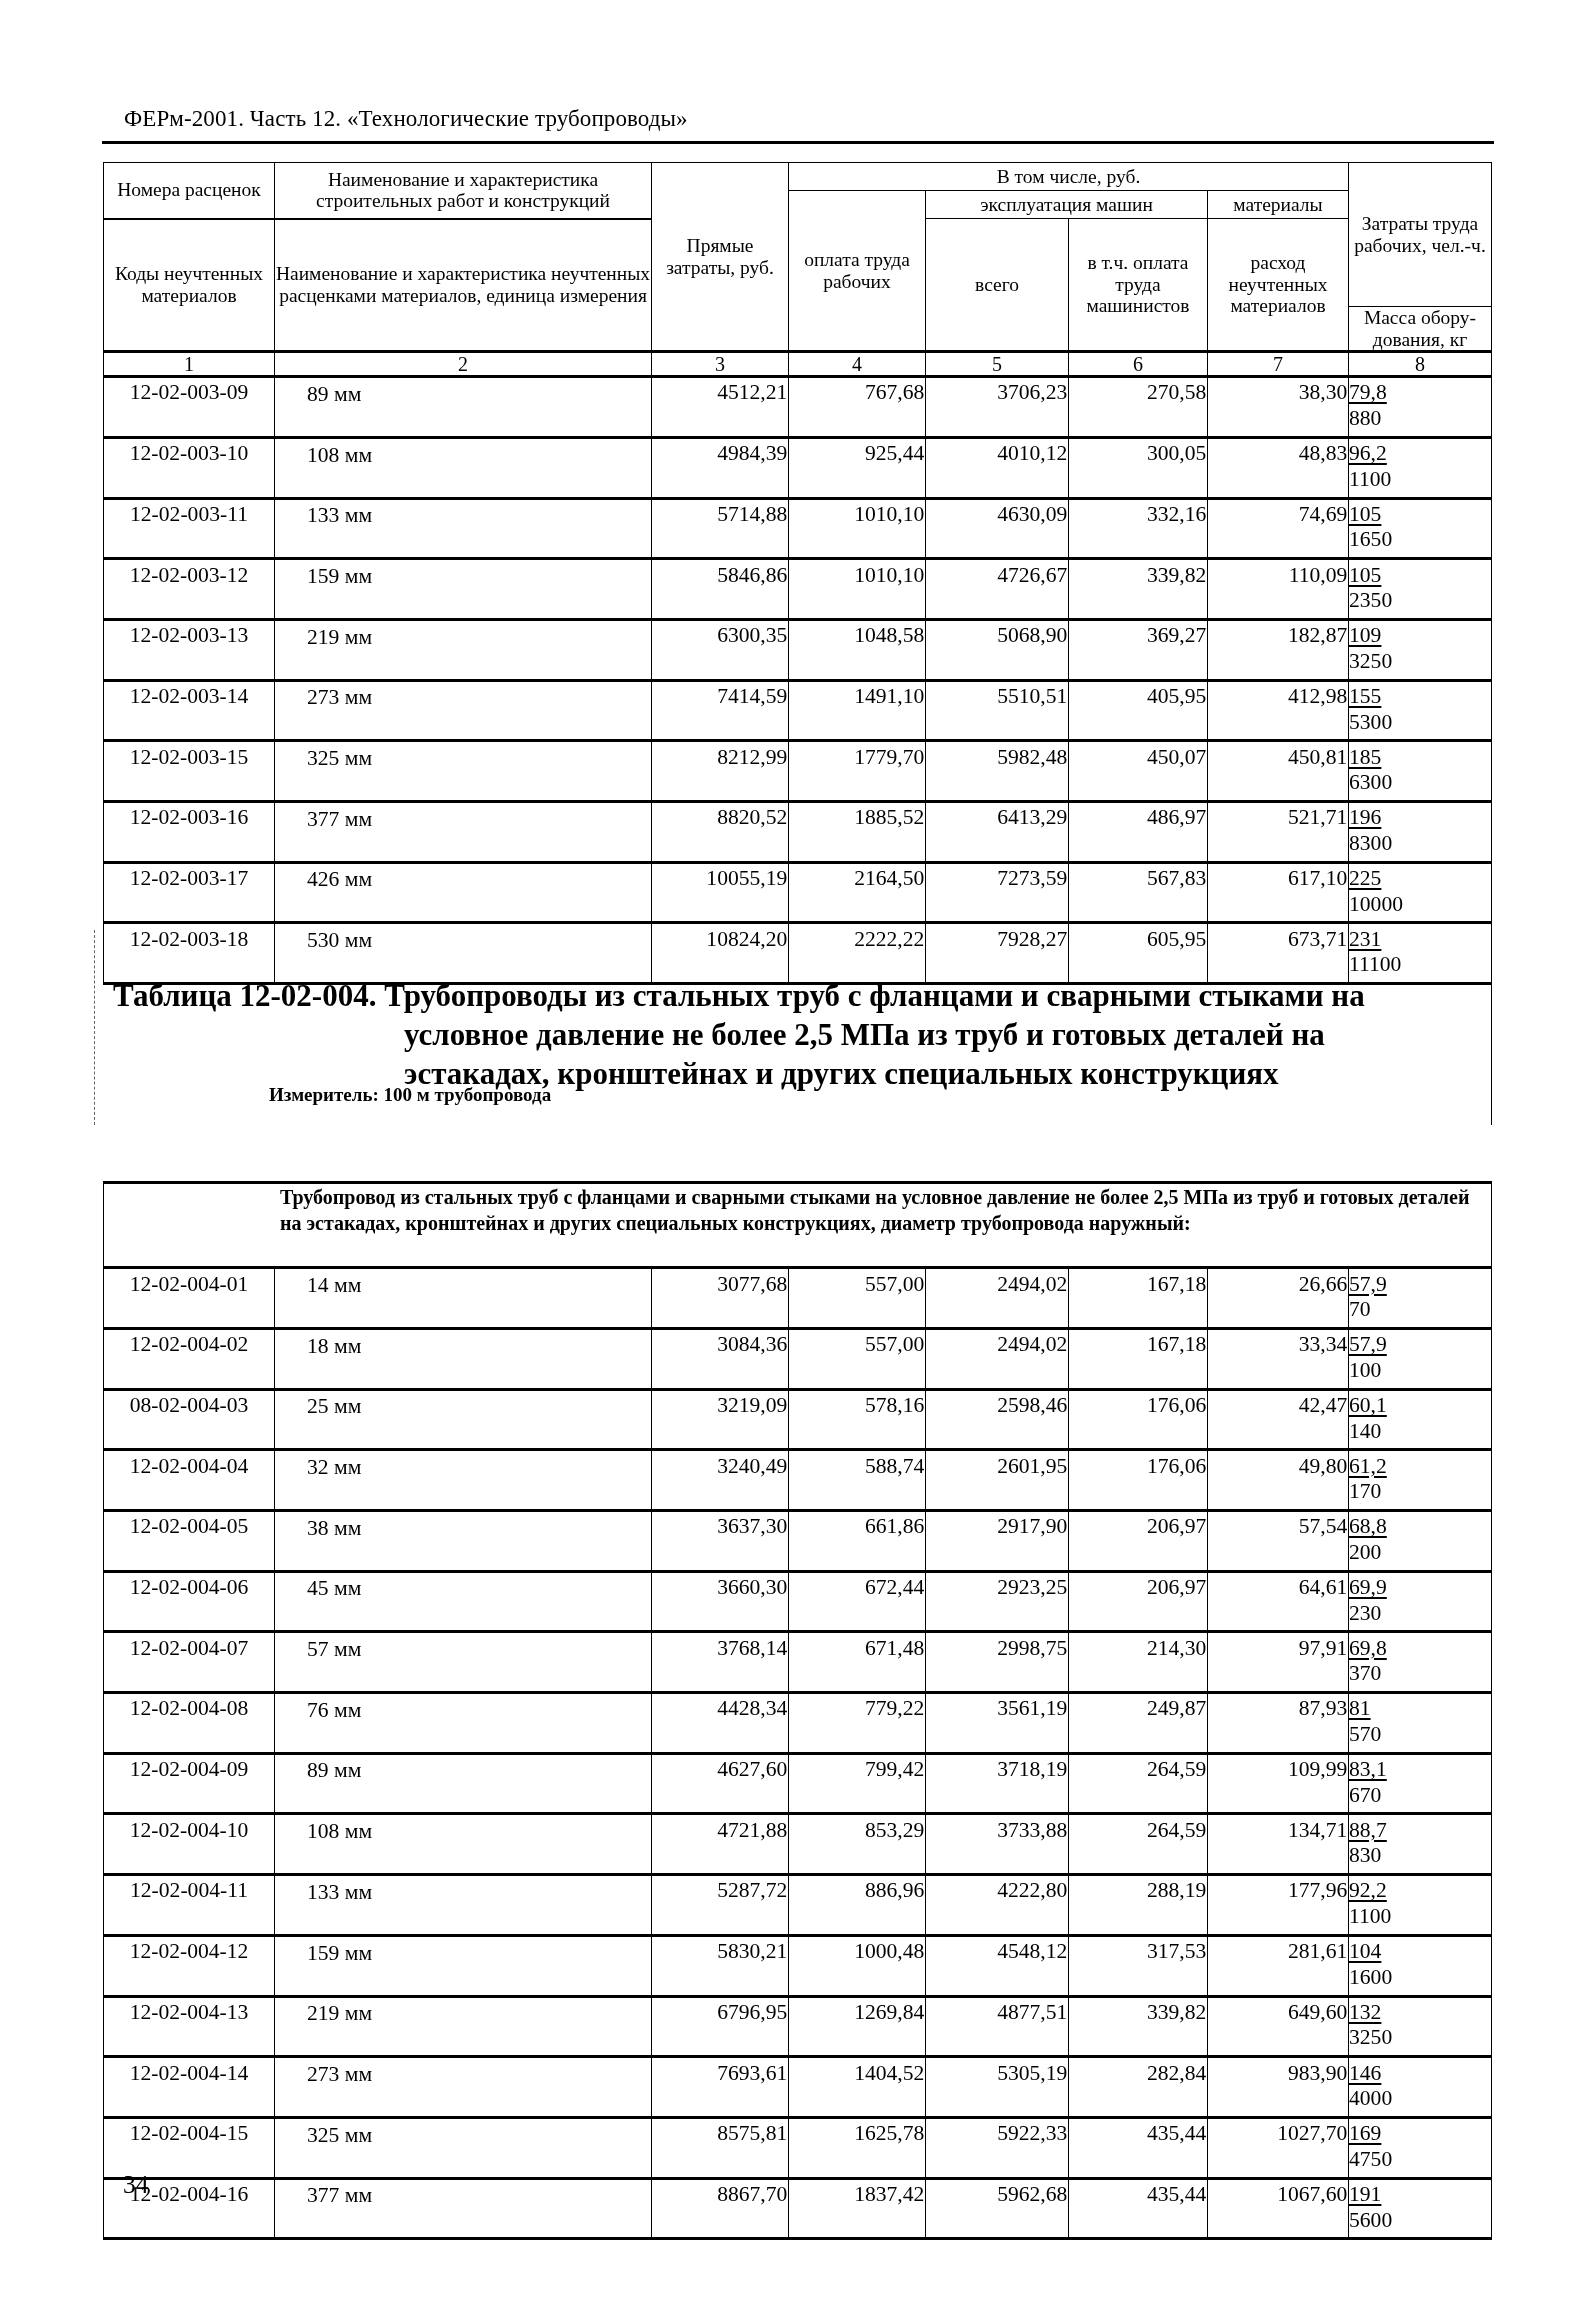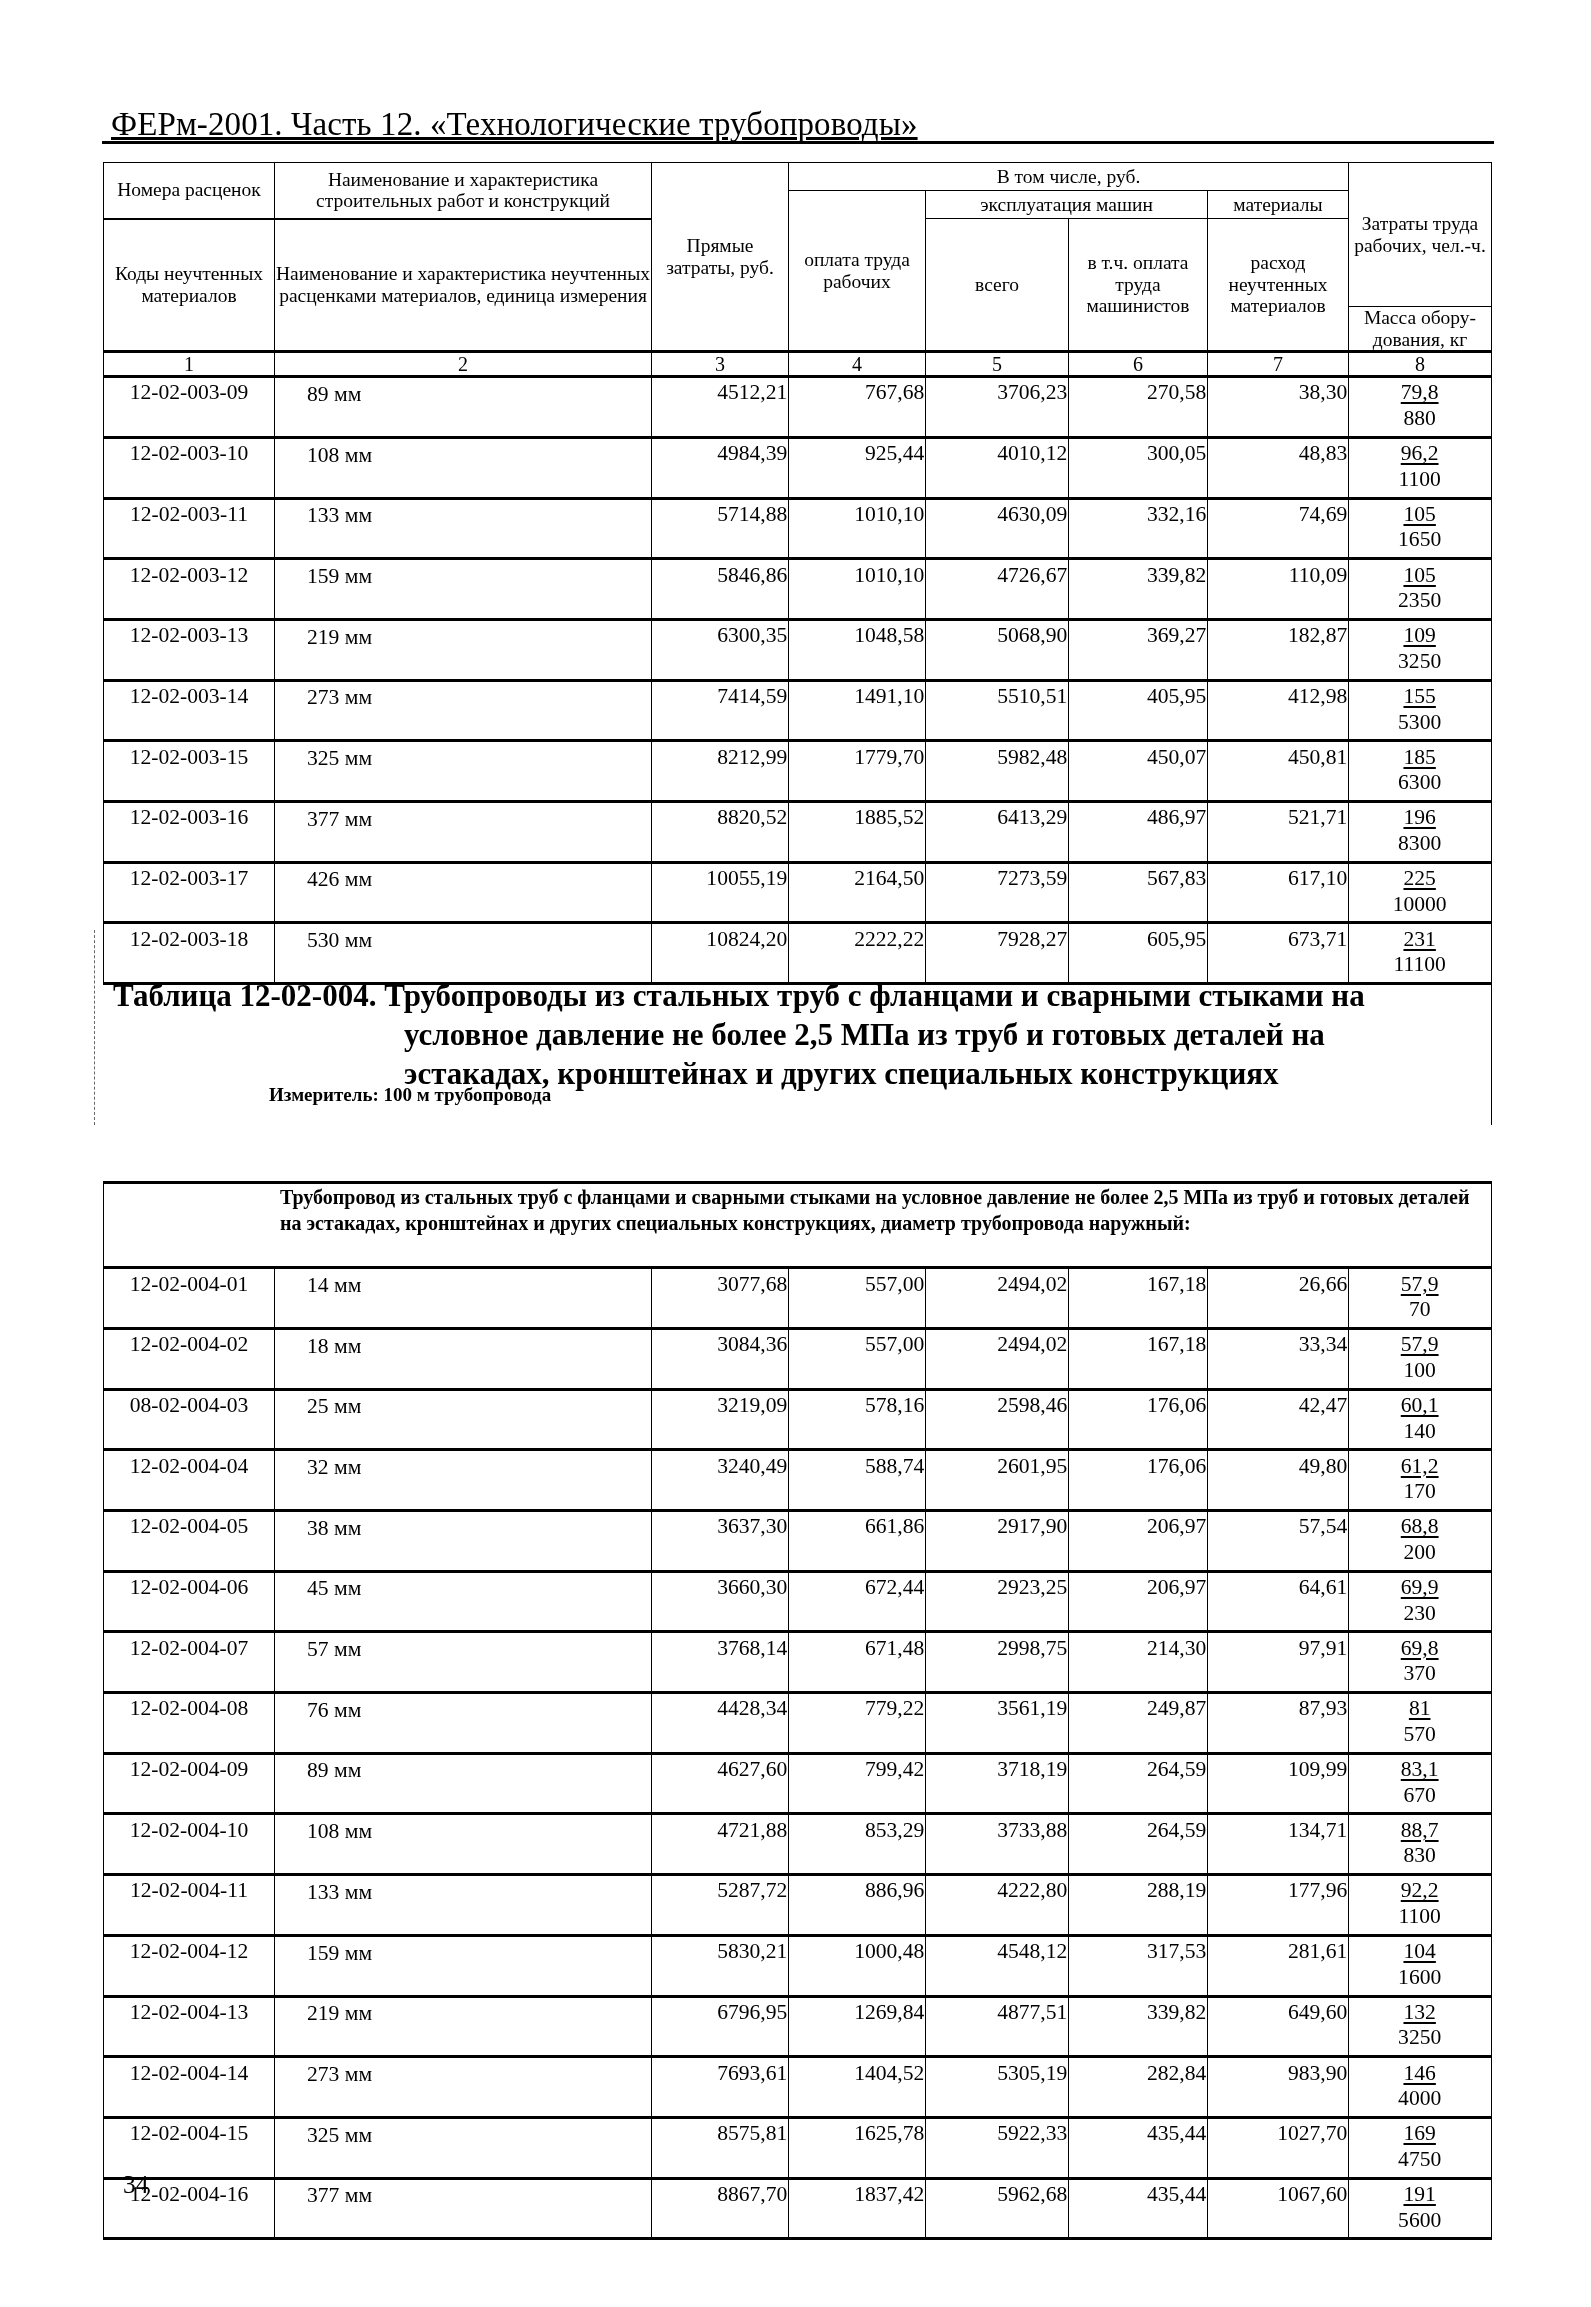--- a/index.html
+++ b/index.html
@@ -1,31 +1,31 @@
 <!DOCTYPE html>
 <html style="font-size:10.8px"><head>
 <meta charset="utf-8">
 <style>
   html, body { margin:0; padding:0; background:#fff; }
   body { width:1591px; height:2307px; position:relative; overflow:hidden;
          font-family:"Liberation Serif","DejaVu Serif",serif; color:#000; }
   .abs { position:absolute; }
-  #running-head { left:111px; top:106px; font-size:33px; letter-spacing:0.1px;text-decoration:underline; }
+  #running-head { left:124px; top:106px; font-size:23px; letter-spacing:0.1px; }
   #head-rule { left:102px; top:141px; width:1392px; height:2.7px; background:#000; }
   table { border-collapse:collapse; table-layout:fixed; position:absolute; left:103px; width:1389px; }
   td, th { border:1.3px solid #000; padding:0; font-weight:normal; }
   #hdr th { font-size:19.5px; line-height:21.6px; text-align:center; vertical-align:middle; }
   .num td { font-size:20px; text-align:center; height:22px; line-height:21px; }
   .thick-b { border-bottom:3.4px solid #000 !important; }
   .thick-t { border-top:3.4px solid #000 !important; }
   .row td { height:55px; vertical-align:top; font-size:21.6px; line-height:27px; }
   .row td.code { text-align:center; padding-top:1.3px; }
   .row td.name { padding-left:32px; padding-top:2.7px; }
   .row td.val { text-align:right; padding-right:0.7px; padding-top:1.3px; }
-  .row td.lab { text-align:center; padding-right:0.7px; padding-top:1.3px; }
+  .row td.lab { text-align:left; padding-right:0.7px; padding-top:1.3px; }
   .lab .n { display:block; height:25.6px; }
   .lab .n span { text-decoration:underline; text-decoration-thickness:2px; text-underline-offset:2.7px; }
   .lab .m { display:block; }
   #t004-title { left:113px; top:976px; width:1381px; font-weight:bold; font-size:31px; line-height:39px; }
   #t004-title .l1 { display:block; }
   #t004-title .l2 { display:block; padding-left:291px; }
   #measure { left:269px; top:1084px; font-size:19px; font-weight:bold; }
   #frame-left { left:94px; top:930px; width:0; height:195px; border-left:1.3px dashed #666; }
   #frame-right { left:1491px; top:930px; width:0; height:195px; border-left:1.3px solid #000; }
   .sub td { font-size:20px; font-weight:bold; line-height:25.6px; vertical-align:top; padding:1.3px 4px 0 2.7px; height:81px; }

